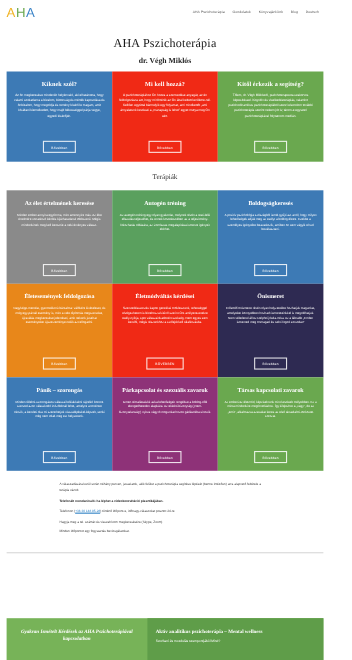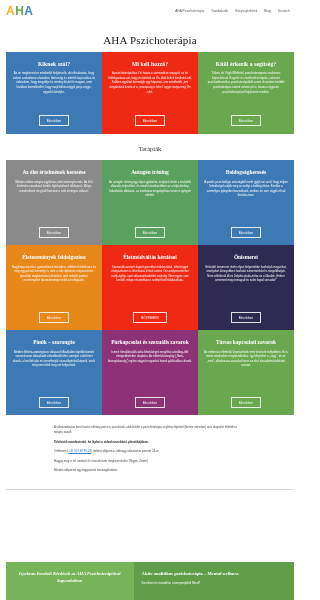--- a/index.html
+++ b/index.html
@@ -14,21 +14,21 @@
 
   
   .topbar {
     height: 22px;
     display: flex; align-items: center;
     padding: 0 6px;
     background: #ffffff;
   }
   .logo {
     font-family: "Liberation Sans", sans-serif;
-    font-size: 12px; font-weight: bold; letter-spacing: 0.5px;
+    font-size: 12px; font-weight: normal; letter-spacing: 0.5px;
   }
   .logo .l1 { color: #f0b323; }
   .logo .l2 { color: #6aa84f; }
   .logo .l3 { color: #3d85c8; }
   .nav {
     margin-left: auto;
     display: flex; align-items: center; gap: 7px;
     padding-right: 4px;
   }
   .nav-item {
@@ -141,20 +141,21 @@
     <span class="nav-item">AHA Pszichoterápia</span>
     <span class="nav-item">Gondolatok</span>
     <span class="nav-item">Könyvajánlóink</span>
     <span class="nav-item">Blog</span>
     <span class="nav-item">Deutsch</span>
   </nav>
 </div>
 
 <div class="titleblock">
   <div class="site-title">AHA Pszichoterápia</div>
+  <div class="site-sub">dr. Végh Miklós</div>
 </div>
 
 <div class="toprow">
   <div class="card" id="c0" style="background: rgb(61, 122, 181);">
     <div class="card-title">Kiknek szól?</div>
     <div class="card-body">Az ön megkeresése mindenkit helyénvaló, aki elhatározta, hogy valami szokatlanra a bizalom, biztonság és mérték kapcsolása és önbizalom, hogy megoldja és remény kísérli le magam, amit kíváltani kiemelkedett, hogy majd békességgel párja vegye, egyedi kísérőjén.</div>
     <span class="btn">Bővebben</span>
   </div>
   <div class="card" id="c1" style="background: rgb(240, 41, 21);">
     <div class="card-title">Mi kell hozzá?</div>

